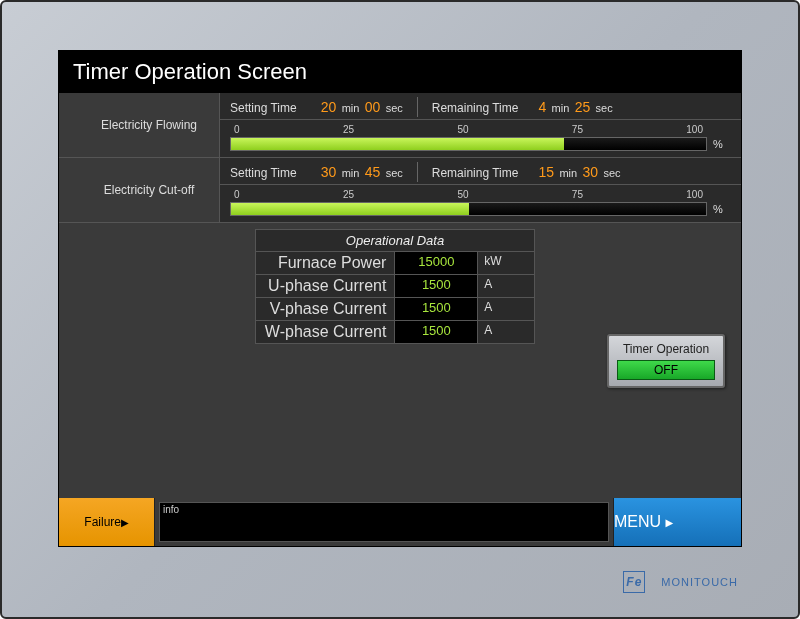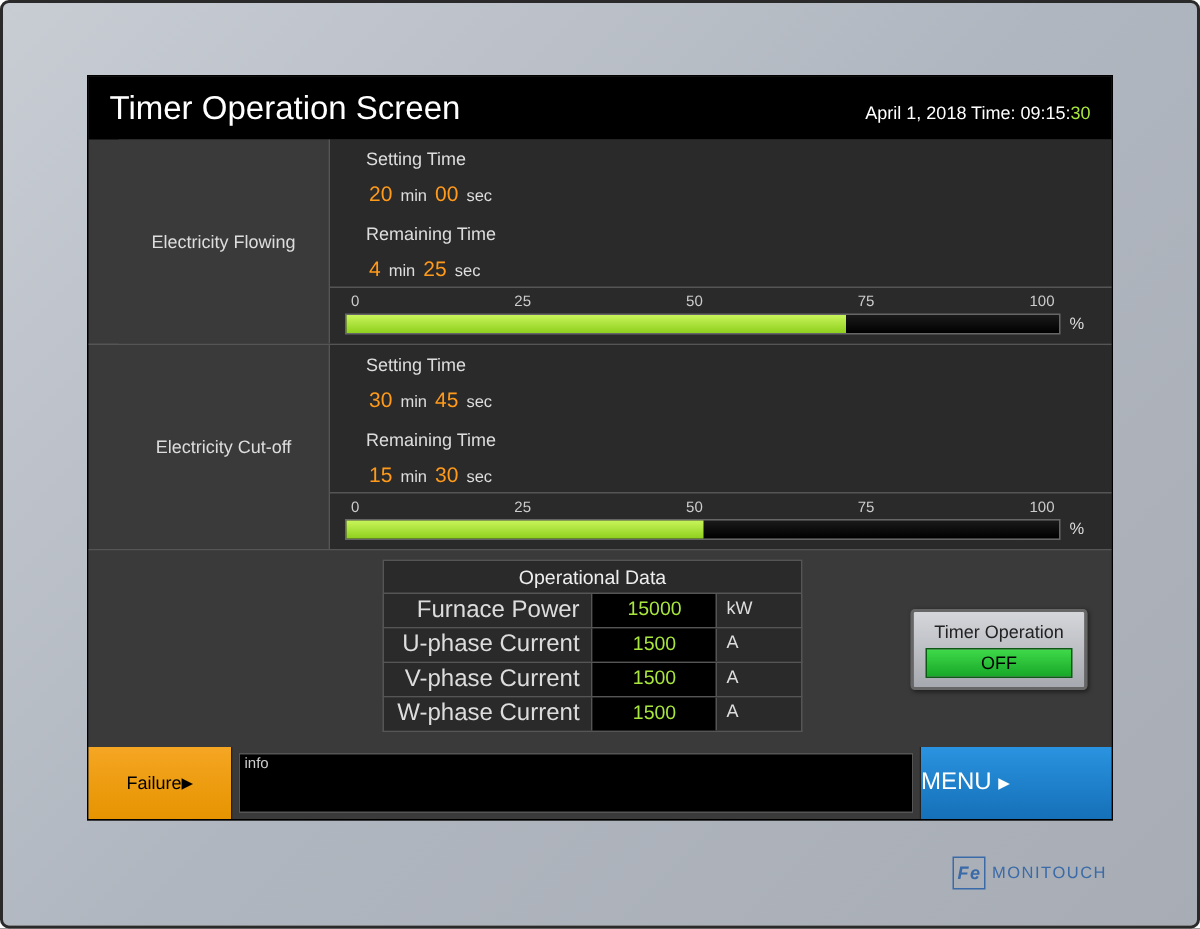--- a/index.html
+++ b/index.html
@@ -56,21 +56,20 @@
     padding: 4px 0 6px 0;
   }
   .timer-row1 {
     display: flex;
     color: #ddd;
     font-size: 12px;
     padding: 2px 10px 4px 10px;
     align-items: baseline;
     border-bottom: 1px solid #555;
     gap: 8px;
-    flex-direction: column;
   }
   .timer-row1 .lbl { white-space: nowrap; }
   .timer-row1 .val { color: #ff9a1a; font-size: 14px; margin: 0 2px; }
   .timer-row1 .unit { font-size: 11px; }
   .timer-row1 .divider { border-left: 1px solid #666; align-self: stretch; margin: -2px 6px; }
   
   .bar-wrap {
     padding: 4px 10px 0 10px;
   }
   .ticks {
@@ -120,20 +119,21 @@
   .opdata {
     width: 280px;
   }
   .opdata-title {
     background: #2a2a2a;
     color: #eee;
     text-align: center;
     font-size: 13px;
     padding: 3px 0;
     border: 1px solid #555;
+    font-style: italic;
   }
   .opdata-row {
     display: flex;
     border: 1px solid #555;
     border-top: none;
   }
   .opdata-row .rlbl {
     flex: 1.4;
     background: #2a2a2a;
     color: #ddd;
@@ -216,21 +216,21 @@
     display: flex;
     align-items: center;
     border-left: 1px solid #222;
   }
   
   .brand {
     position: absolute;
     bottom: 24px; right: 60px;
     display: flex;
     align-items: center;
-    gap: 4px;
+    gap: 16px;
     color: #3a6aa8;
     font-size: 11px;
     letter-spacing: 1px;
   }
   .brand-logo {
     width: 22px; height: 22px;
     border: 1px solid #3a6aa8;
     display: flex; align-items: center; justify-content: center;
     font-style: italic; font-weight: bold;
     font-size: 12px;
@@ -239,23 +239,20 @@
   .tri { font-size: 10px; }
 </style>
 </head>
 <body>
 
 <div class="device-frame">
   <div class="screen">
 
     <div class="titlebar">
       <span class="title">Timer Operation Screen</span>
-      <span class="datetime">
-        <span>April 1, 2018 Time: 09:15:</span><span class="sec">30</span>
-      </span>
     </div>
 
     <div class="timer-section">
       <div class="timer-label">Electricity Flowing</div>
       <div class="timer-body">
         <div class="timer-row1">
           <span class="lbl">Setting Time</span>
           <span style="margin-left:14px"><span class="val">20</span> <span class="unit">min</span> <span class="val">00</span> <span class="unit">sec</span></span>
           <span class="divider"></span>
           <span class="lbl">Remaining Time</span>

